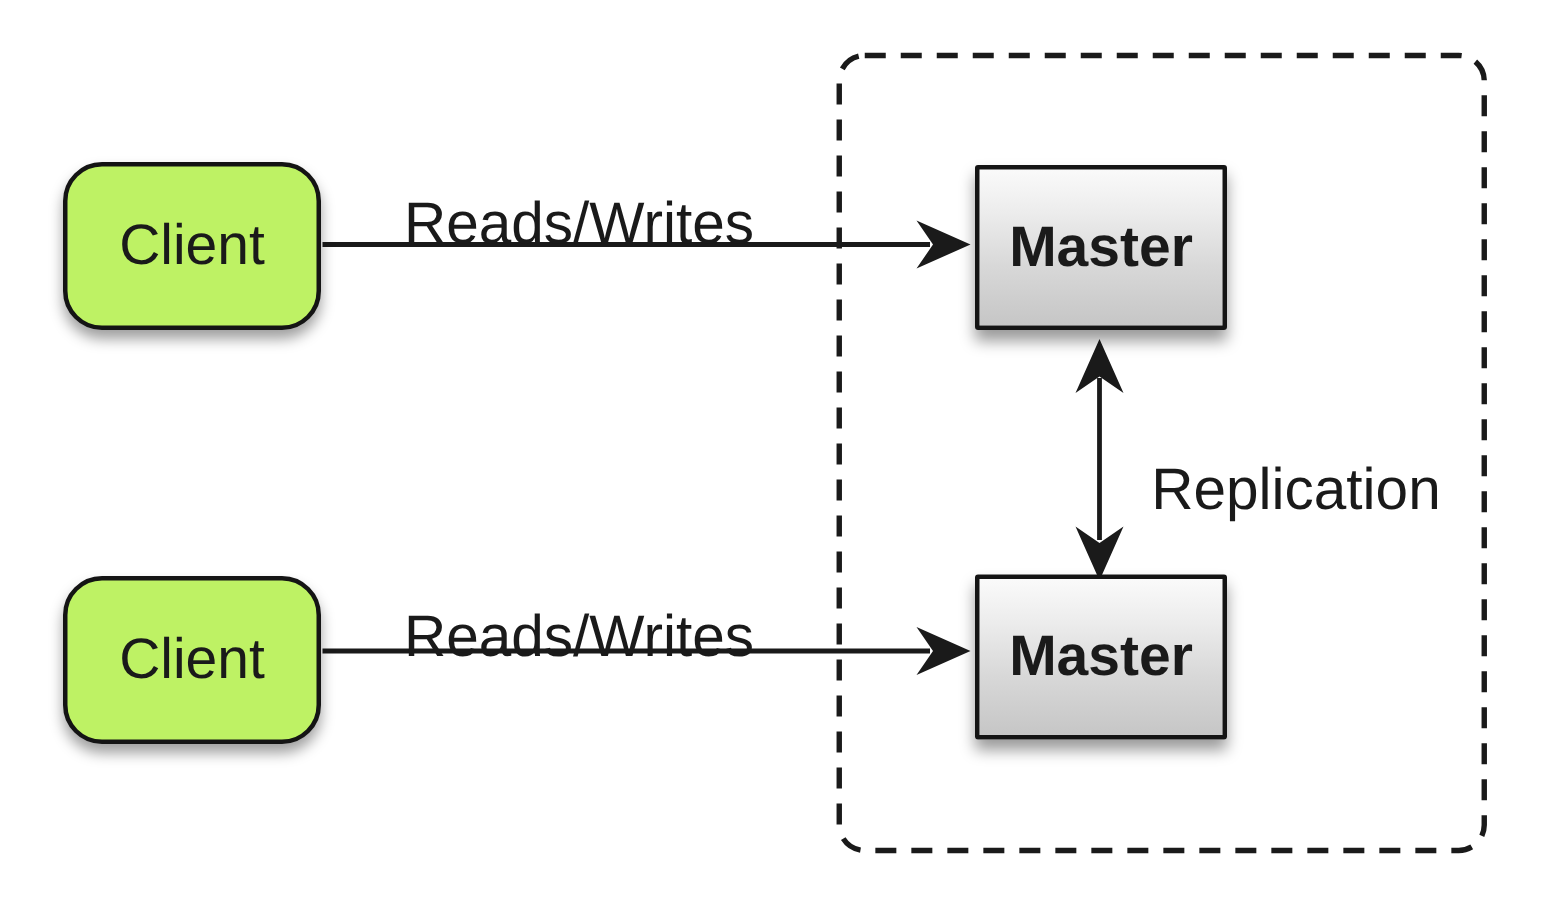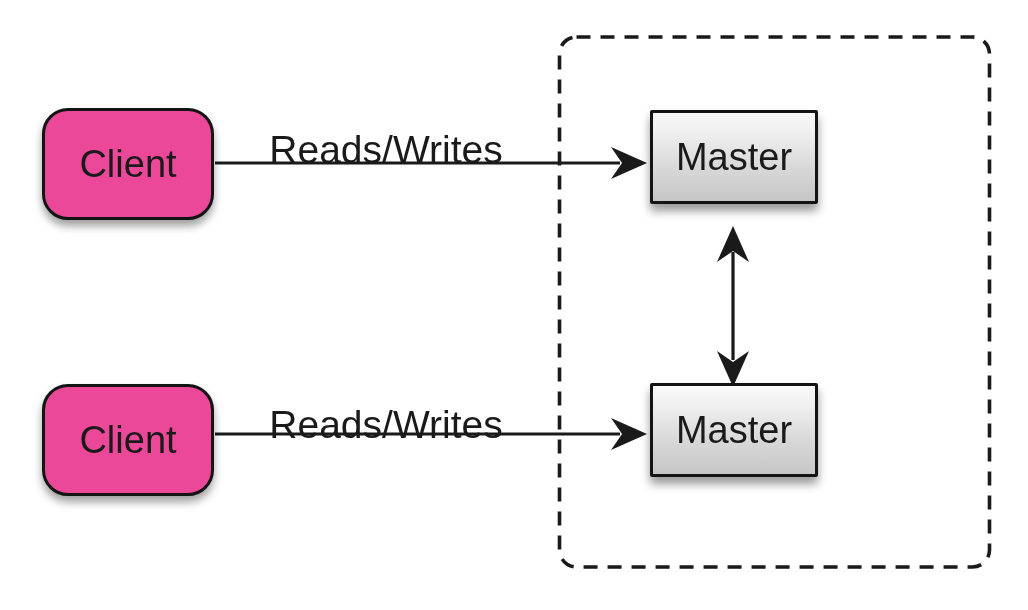--- a/index.html
+++ b/index.html
@@ -35,32 +35,33 @@
     border: 3px solid #141414;
     font-size: 38px;
     line-height: 1;
     letter-spacing: 0px;
   }
   .client {
     width: 172px;
     height: 112px;
     left: 42px;
     border-radius: 26px;
-    background: #ec4899;
+    background: #bef264;
     box-shadow: 0 6px 9px rgba(0,0,0,0.38);
   }
   .client-top { top: 108px; }
   .client-bottom { top: 384px; }
   .master {
     width: 168px;
-    height: 94px;
+    height: 110px;
     left: 650px;
     border-radius: 2px;
     background: linear-gradient(180deg, #fafafa 0%, #ececec 28%, #d8d8d8 62%, #c6c6c6 100%);
     box-shadow: 0 7px 10px rgba(0,0,0,0.40);
+    font-weight: bold;
   }
   .master-top { top: 110px; }
   .master-bottom { top: 383px; }
   .edge-label {
     position: absolute;
     z-index: 3;
     font-size: 39px;
     line-height: 44px;
     white-space: nowrap;
     text-align: center;
@@ -109,14 +110,15 @@
   </div>
 
   <div class="node master master-bottom">
     <span>Master</span>
   </div>
 
   <div class="edge-label rw-top">Reads/Writes</div>
 
   <div class="edge-label rw-bottom">Reads/Writes</div>
 
+  <div class="edge-label replication-label">Replication</div>
 
 </div>
 
 </body></html>

